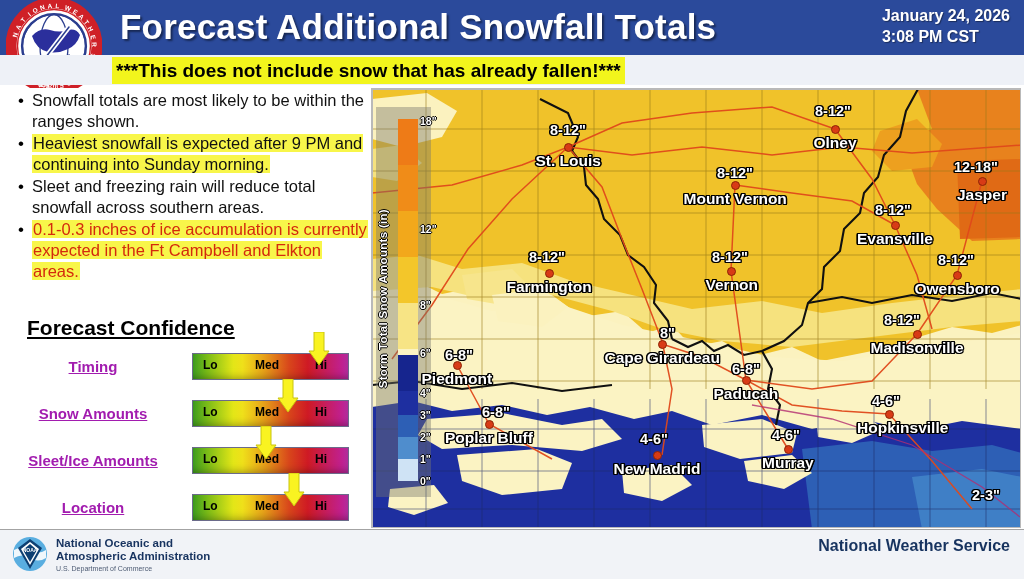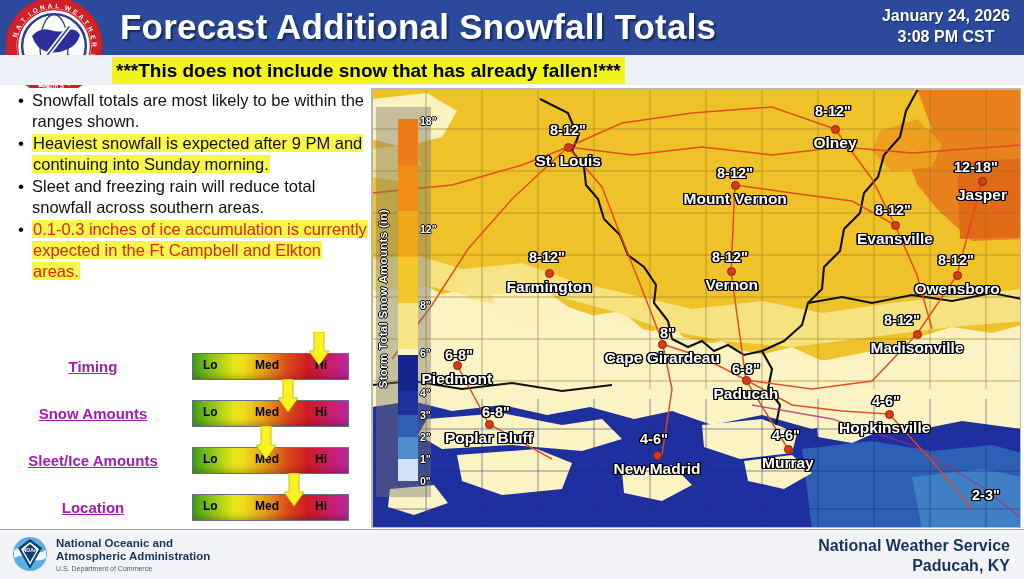--- a/index.html
+++ b/index.html
@@ -5,21 +5,21 @@
   html,body{margin:0;padding:0;background:#fff;}
   body{width:1024px;height:579px;overflow:hidden;font-family:"Liberation Sans",sans-serif;}
 
   .page{position:relative;width:1024px;height:579px;background:#ffffff;overflow:hidden;}
 
   
   .header{position:absolute;left:0;top:0;width:1024px;height:55px;background:#2b4a9b;}
   .header-title{position:absolute;left:120px;top:2px;width:700px;height:50px;
       color:#ffffff;font-size:35px;font-weight:bold;line-height:50px;
       text-shadow:2px 2px 2px rgba(0,0,0,.45);letter-spacing:.2px;white-space:nowrap;}
-  .header-date{position:absolute;right:14px;top:5px;text-align:center;color:#ffffff;
+  .header-date{position:absolute;right:14px;top:5px;text-align:left;color:#ffffff;
       font-size:16px;font-weight:bold;line-height:21px;text-shadow:1px 1px 1px rgba(0,0,0,.4);}
 
   
   .seal{position:absolute;left:6px;top:-2px;width:96px;height:96px;}
   .seal svg{display:block;}
 
   
   .warnbar{position:absolute;left:0;top:55px;width:1024px;height:30px;background:#eef1f7;}
   .warn-text{position:absolute;left:112px;top:57px;background:#f2f51c;color:#000;
       font-size:19px;font-weight:bold;line-height:25px;padding:1px 4px;white-space:nowrap;}
@@ -158,20 +158,21 @@
       <div class="bullet">
         <div class="dot">•</div>
         <div class="btxt"><span>Sleet and freezing rain will reduce total snowfall across southern areas.</span></div>
       </div>
       <div class="bullet red">
         <div class="dot">•</div>
         <div class="btxt"><span class="hl">0.1-0.3 inches of ice accumulation is currently expected in the Ft Campbell and Elkton areas.</span></div>
       </div>
     </div>
 
+    <div class="fc-title">Forecast Confidence</div>
 
     <div class="fc-rows">
 
       <div class="fc-row">
         <div class="fc-label">Timing</div>
         <div class="fc-bar">
           <span class="lo">Lo</span>
           <span class="med">Med</span>
           <span class="hi">Hi</span>
         </div>
@@ -410,21 +411,21 @@
         <div class="citydot" style="left: 81px; top: 272px;"></div>
         <div class="maplabel city-name" style="left: 49.5px; top: 281px;">Piedmont</div>
         <div class="maplabel amt" style="left: 360px; top: 272px;">6-8"</div>
         <div class="citydot" style="left: 370px; top: 287px;"></div>
         <div class="maplabel city-name" style="left: 341.5px; top: 296px;">Paducah</div>
         <div class="maplabel amt" style="left: 110px; top: 315px;">6-8"</div>
         <div class="citydot" style="left: 113px; top: 331px;"></div>
         <div class="maplabel city-name" style="left: 73px; top: 340px;">Poplar Bluff</div>
         <div class="maplabel amt" style="left: 500px; top: 304px;">4-6"</div>
         <div class="citydot" style="left: 513px; top: 321px;"></div>
-        <div class="maplabel city-name" style="left: 448px; top: 330px; padding-left: 19px;">Hopkinsville</div>
+        <div class="maplabel city-name" style="left: 466px; top: 330px; padding-left: 19px;">Hopkinsville</div>
         <div class="maplabel amt" style="left: 268px; top: 342px;">4-6"</div>
         <div class="citydot" style="left: 281px; top: 362px;"></div>
         <div class="maplabel city-name" style="left: 241.5px; top: 371px;">New Madrid</div>
         <div class="maplabel amt" style="left: 400px; top: 338px;">4-6"</div>
         <div class="citydot" style="left: 412px; top: 356px;"></div>
         <div class="maplabel city-name" style="left: 390px; top: 365px;">Murray</div>
       </div>
 
     <div class="maplabel amt" style="left:600px;top:398px;">2-3"</div>
   </div>
@@ -441,17 +442,16 @@
         <text x="18" y="16" text-anchor="middle" fill="#ffffff" font-family="'Liberation Sans',sans-serif" font-size="5" font-weight="bold">NOAA</text>
       </svg>
     </div>
     <div class="noaa-text">
       <div>National Oceanic and</div>
       <div>Atmospheric Administration</div>
     </div>
     <div class="noaa-sub">U.S. Department of Commerce</div>
     <div class="nws-right">
       <div>National Weather Service</div>
-      <div>Paducah, KY</div>
     </div>
   </div>
 
 </div>
 
 </body></html>

